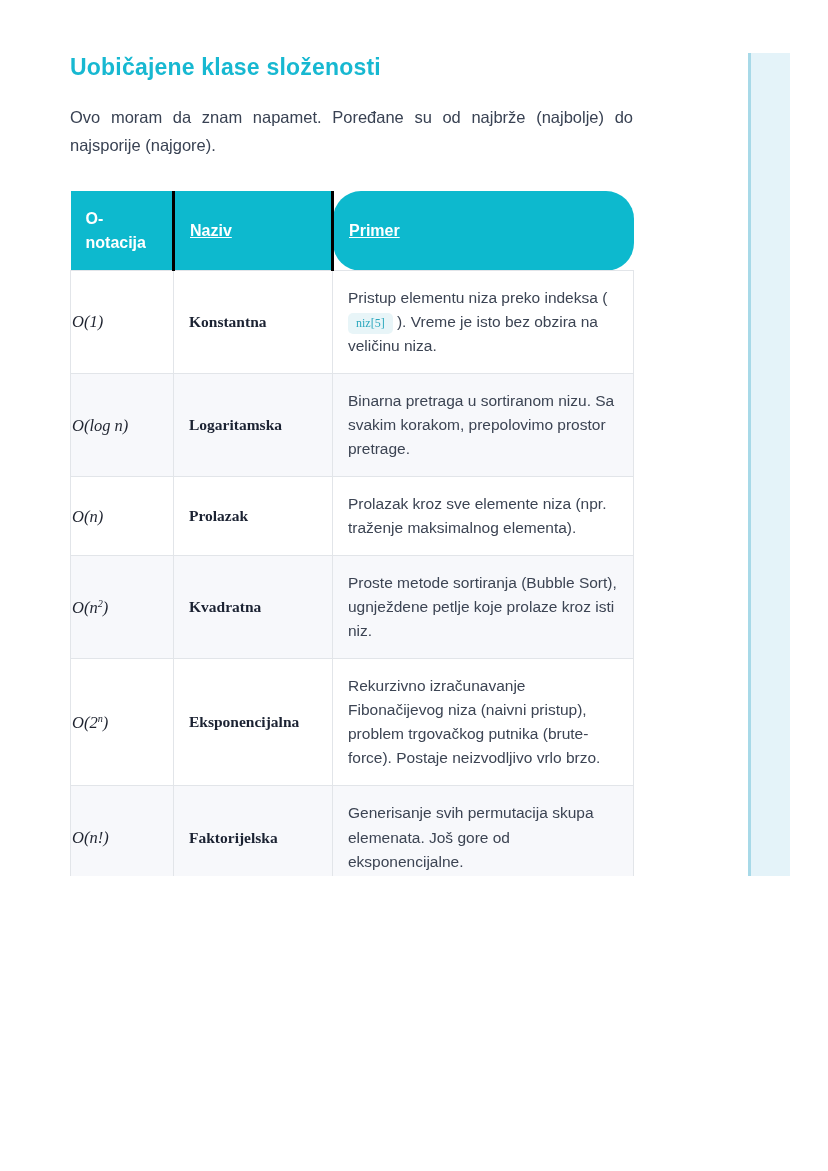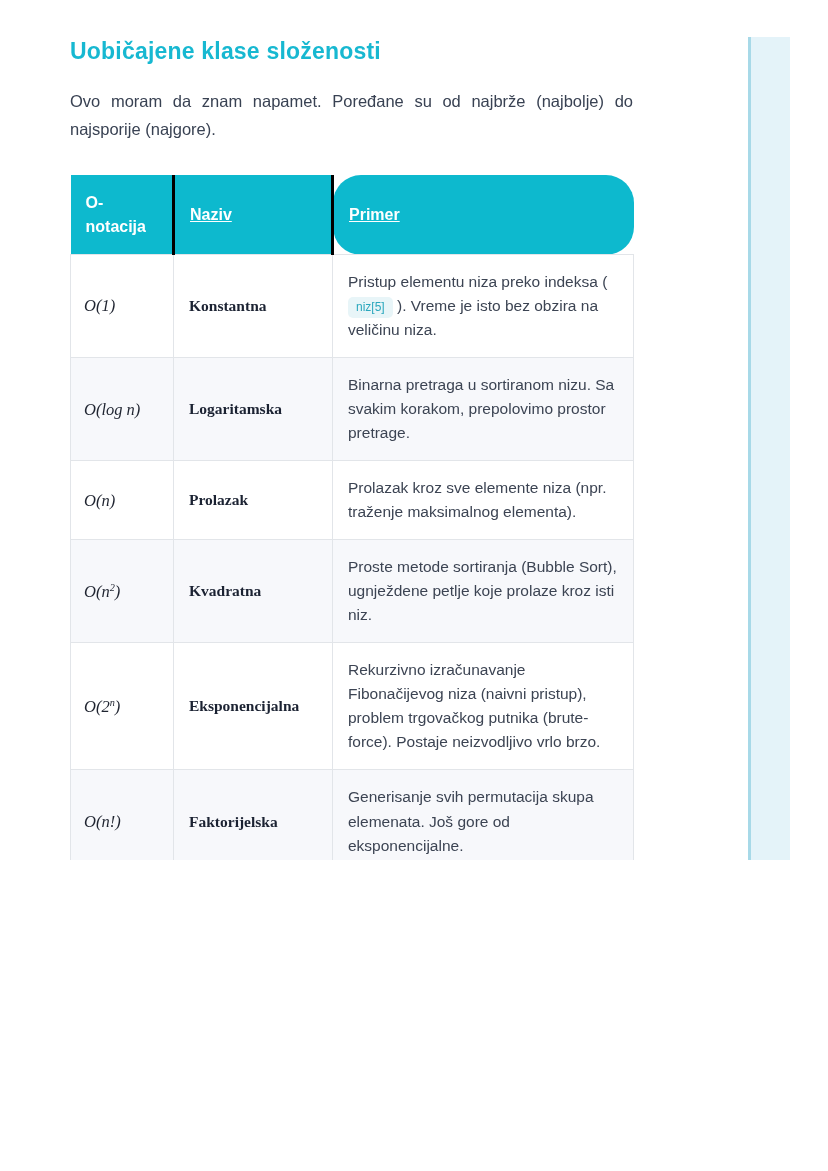--- a/index.html
+++ b/index.html
@@ -4,21 +4,21 @@
 <style>
   * { margin:0; padding:0; box-sizing:border-box; }
   html,body { background:#ffffff; }
   body {
     width:828px; height:1171px;
     font-family:"Liberation Sans", sans-serif;
     -webkit-font-smoothing:antialiased;
   }
   .page {
     position:relative; width:828px; height:860px;
-    background:#ffffff; overflow:hidden;
+    background:#ffffff; overflow:hidden;margin-top:16px;
   }
   .side-bar {
     position:absolute; left:748px; top:37px;
     width:42px; height:1093px;
     background:#e4f3f9;
     border-left:3px solid #a7d9e8;
     z-index:1;
   }
   .content { position:absolute; left:70px; top:38px; width:563px; z-index:2; }
   .title {
@@ -43,26 +43,26 @@
   thead th:nth-child(2) { width:159px; }
   thead th:nth-child(3) { width:301px;border-radius:28px; }
   tbody td {
     border:1px solid #e2e5e9; padding:15px 15px;
     vertical-align:middle; font-size:15.5px; line-height:1.55;
     color:#3c4453; background-clip:padding-box;
   }
   tbody tr:nth-child(even) td { background:#f7f8fb; }
   td.col-notation {
     font-family:"Liberation Serif", serif; font-style:italic;
-    font-size:16.5px; color:#1f2430; padding-left:13px;
+    font-size:16.5px; color:#1f2430; padding-left:1px;
   }
   td.col-notation sup { font-size:0.62em; font-style:italic; }
   td.col-name { font-weight:bold; color:#1b2232;font-family:Liberation Serif, serif; }
   .code-chip {
-    font-family:Liberation Sans, sans-serif; font-size:12px;
+    font-family:Liberation Serif, serif; font-size:12px;
     color:#2aa7bd; background:#e8f5f8; padding:3px 8px 4px 8px;
     border-radius:5px; white-space:nowrap;
   }
   .stray {
     position:absolute; left:70px; top:1000px;
     font-size:17px; color:#3c4453; z-index:2;
   }
   .footer {
     position:absolute; top:1099px; right:44px;
     font-size:11px; color:#8d939c; z-index:3; letter-spacing:0.2px;

